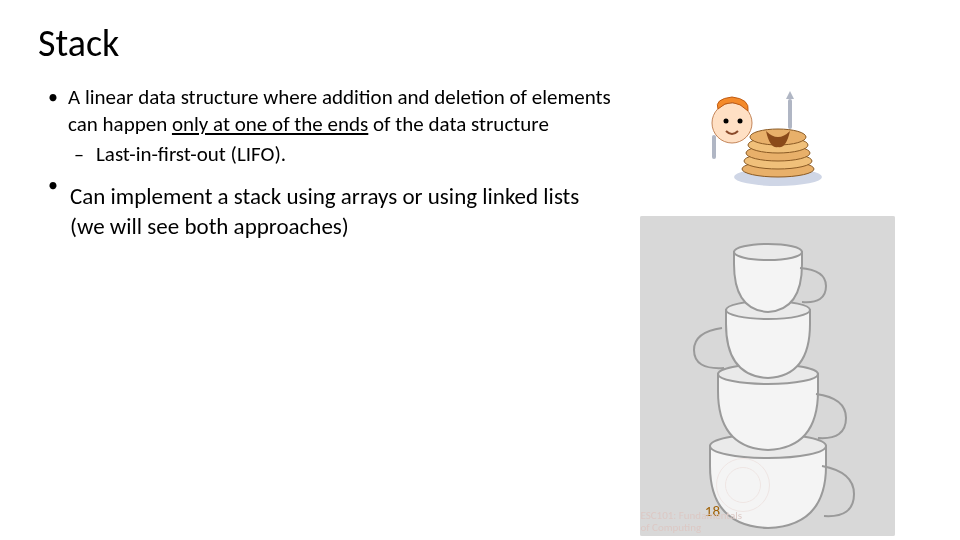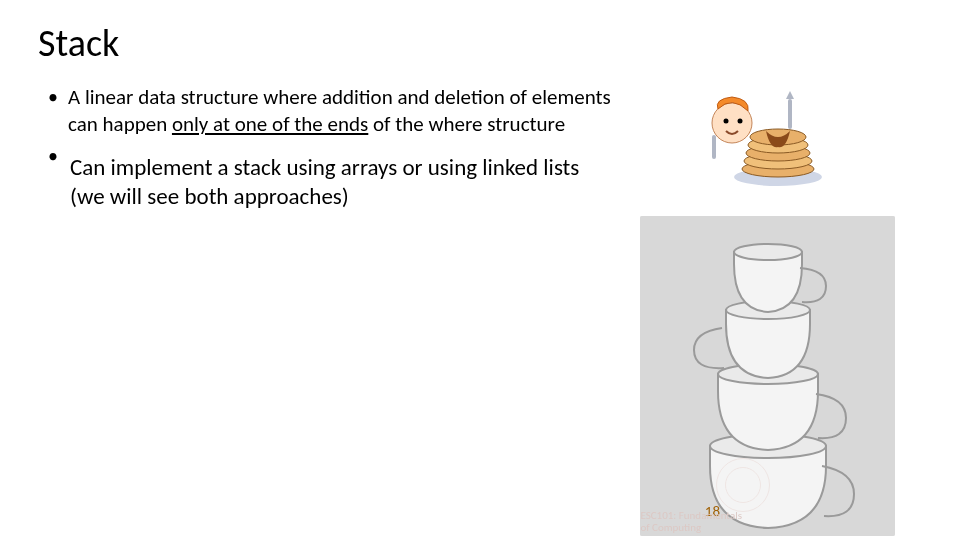--- a/index.html
+++ b/index.html
@@ -140,22 +140,23 @@
 
 <div class="slide">
 
   <div class="title">Stack</div>
 
   <div class="content">
 
     <div class="text-col">
       <ul class="level1">
         <li>
-          <span>A linear data structure where addition and deletion of elements can happen </span><span class="u">only at one of the ends</span><span> of the where structure</span>
+          <span>A linear data structure where addition and deletion of elements can happen </span><span class="u">only at one of the ends</span><span> of the data structure</span>
           <ul class="level2">
+            <li> Last-in-first-out (LIFO).</li>
           </ul>
         </li>
         <li>
         </li>
       </ul>
       <div class="closing">Can implement a stack using arrays or using linked lists (we will see both approaches)</div>
     </div>
 
     <div class="image-col">
 

